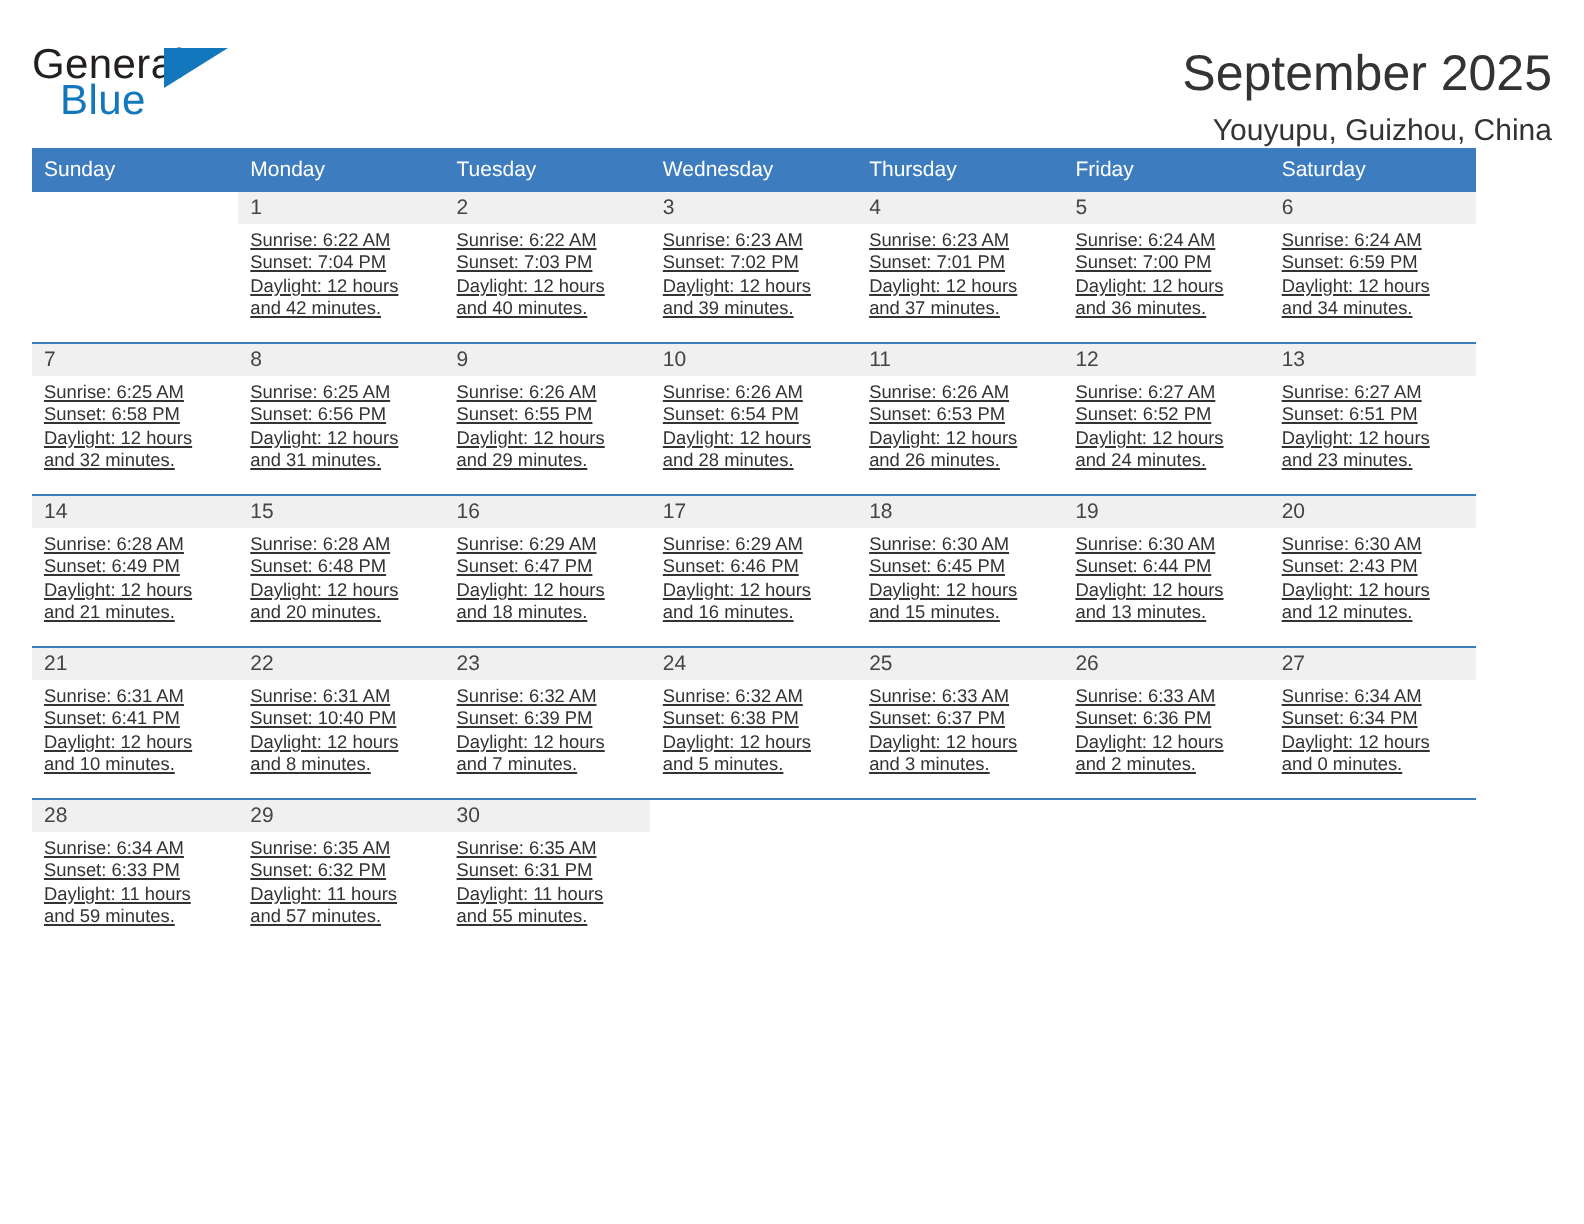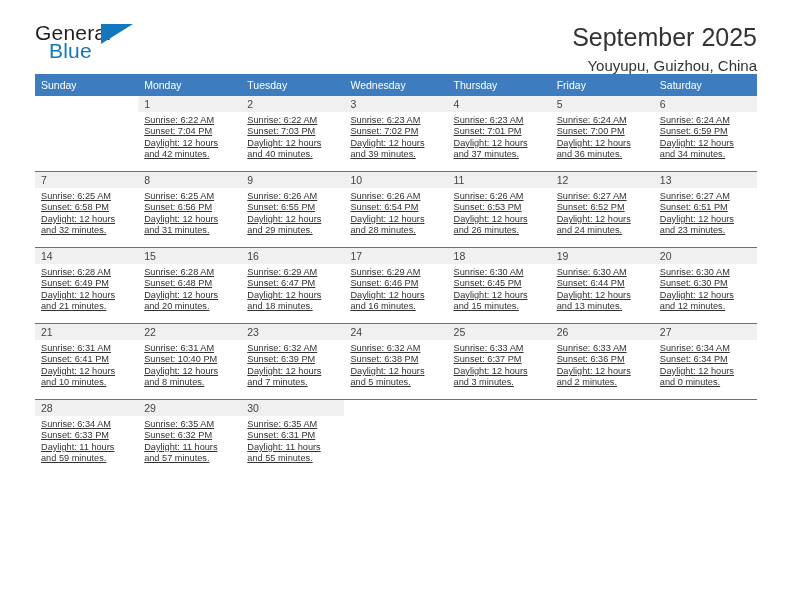--- a/index.html
+++ b/index.html
@@ -12,21 +12,21 @@
     background: #ffffff;
     font-family: "Liberation Sans", sans-serif;
     color: #2b2b2b;
     overflow: hidden;
   }
   .page {
     position: relative;
     width: 792px;
     height: 612px;
     box-sizing: border-box;
-    padding: 0 35px;
+    padding: 0 16px;
   }
 
   
   .header {
     display: flex;
     align-items: flex-start;
     justify-content: space-between;
     height: 72px;
     padding-top: 22px;
     box-sizing: border-box;
@@ -394,21 +394,21 @@
                 <div>Daylight: 12 hours</div>
                 <div>and 13 minutes.</div>
               </div>
             </div>
           </td>
           <td>
             <div class="cell filled">
               <div class="daynum-band">20</div>
               <div class="cell-body">
                 <div>Sunrise: 6:30 AM</div>
-                <div>Sunset: 6:30 PM</div>
+                <div>Sunset: 2:43 PM</div>
                 <div>Daylight: 12 hours</div>
                 <div>and 12 minutes.</div>
               </div>
             </div>
           </td>
         </tr>
         <tr class="week">
           <td>
             <div class="cell filled">
               <div class="daynum-band">21</div>

